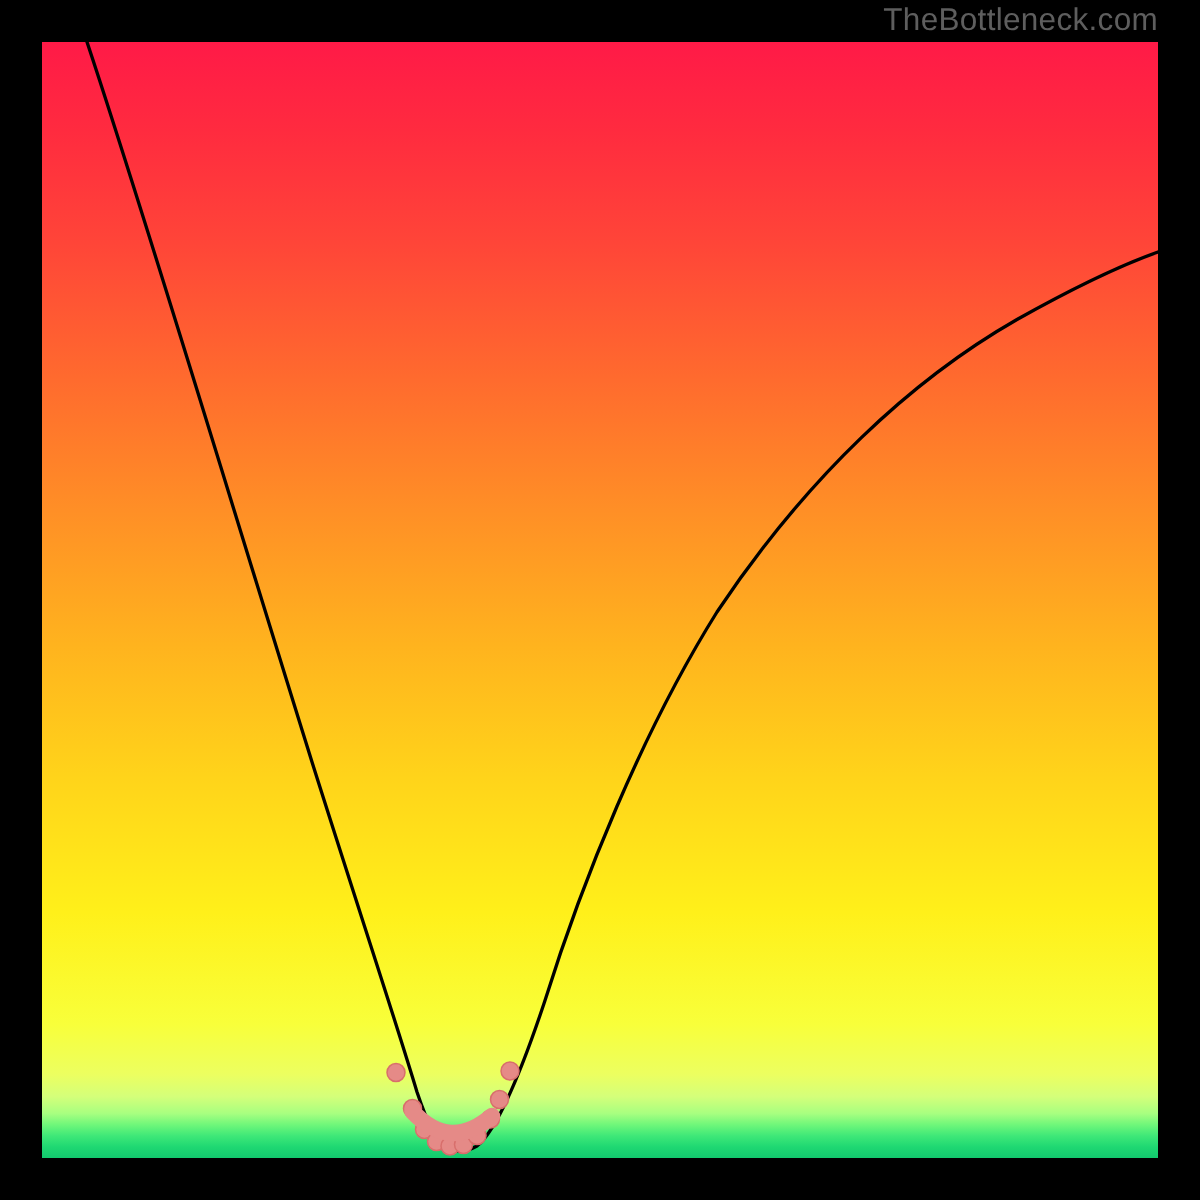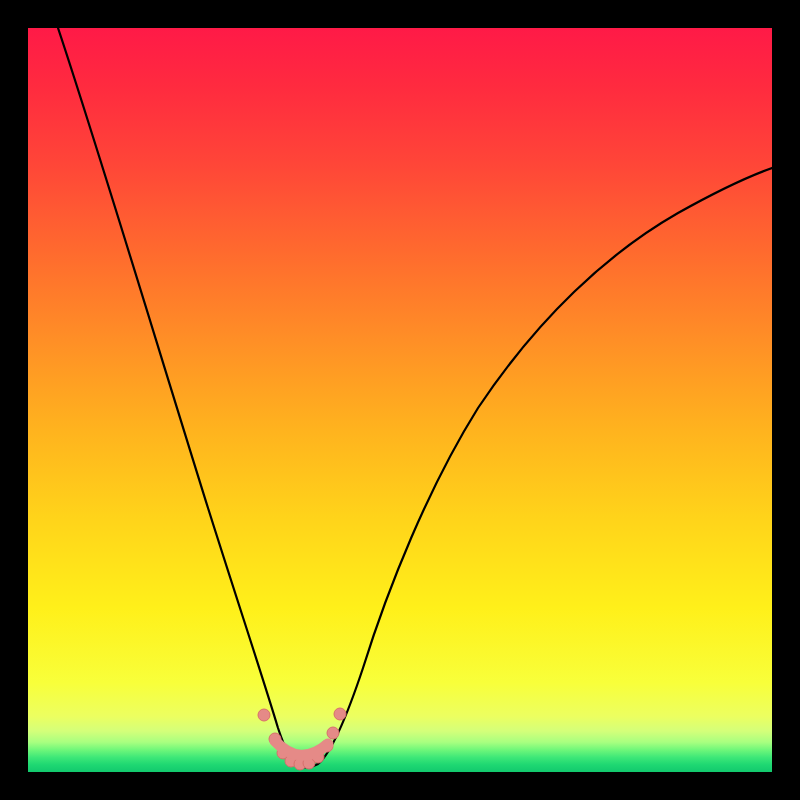--- a/index.html
+++ b/index.html
@@ -99,14 +99,15 @@
       </g>
 
       <path fill="none" stroke="#e58a87" stroke-width="11" stroke-linecap="round" d="
             M 247 713
             Q 272 740, 300 716
             "></path>
     </svg>
 
   </div>
 
+  <div class="watermark">TheBottleneck.com</div>
 
 </div>
 
 </body></html>

